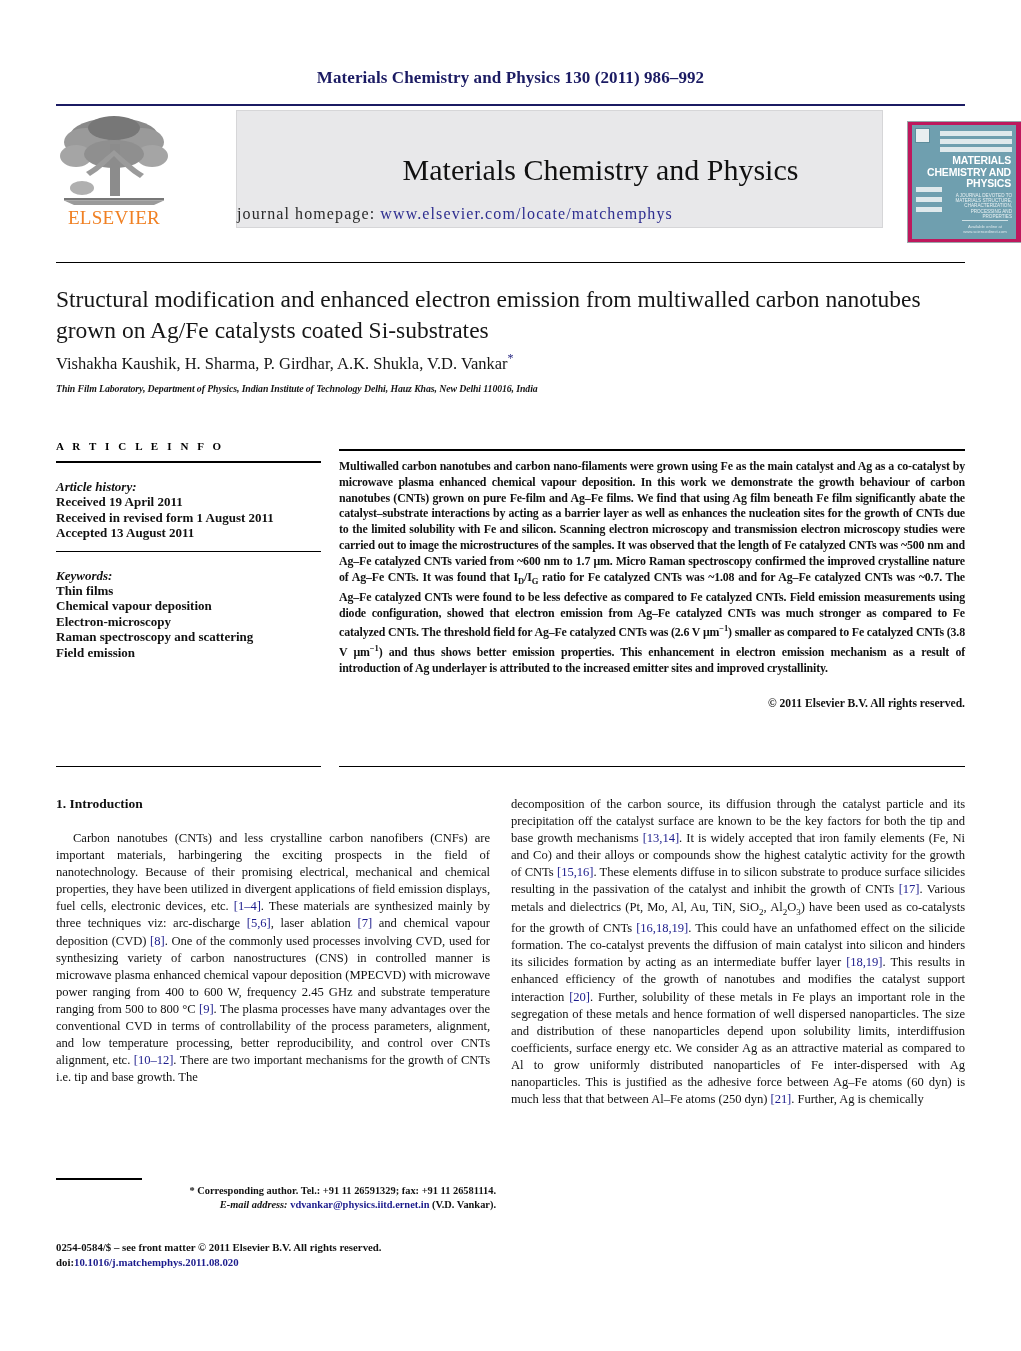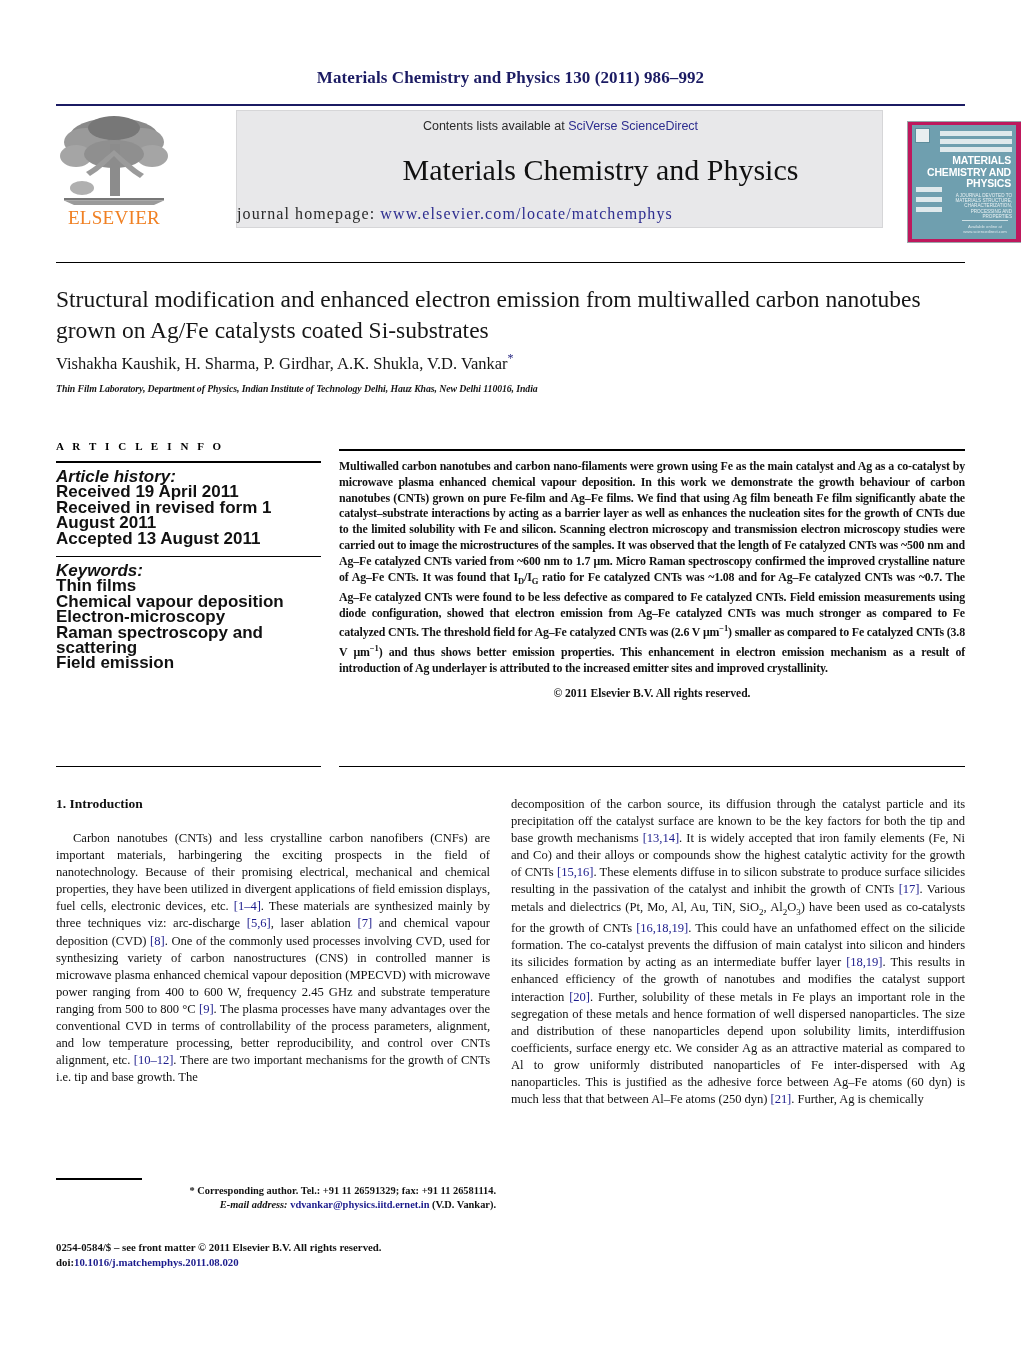--- a/index.html
+++ b/index.html
@@ -238,46 +238,46 @@
     height: 2px;
     background: #000;
     margin-top: 9px;
   }
   .hr-thin {
     height: 1px;
     background: #000;
     margin: 10px 0 0 0;
   }
   .info-block {
-    font-family: Liberation Sans, sans-serif;
-    font-size: 17px;
+    font-family: Liberation Serif, serif;
+    font-size: 13px;
     line-height: 15.4px;
     font-weight: bold;
     color: #111;
-    margin-top: 6px;
+    margin-top: 16px;
   }
   .info-block .lbl {
     font-style: italic;
   }
   .abs-body {
     font-family: "Liberation Serif", serif;
     font-size: 11.9px;
     line-height: 15.8px;
     text-align: justify;
     color: #111;
     margin-top: 8px;
     font-weight: bold;
     letter-spacing: -0.15px;
   }
   .abs-copy {
     font-family: "Liberation Serif", serif;
     font-size: 11.6px;
     font-weight: bold;
-    text-align: center;
-    margin-top: 10px;
+    text-align: right;
+    margin-top: 20px;
     color: #111;
   }
   .info-rule-bottom {
     position: absolute;
     left: 56px; top: 766px;
     width: 265px;
     height: 1px;
     background: #000;
   }
   .abs-rule-bottom {
@@ -378,23 +378,20 @@
           <path d="M58 40 C70 50 78 58 88 64 L84 68 C74 62 64 52 58 46 Z" fill="#9b9b9b"></path>
           <ellipse cx="26" cy="78" rx="12" ry="7" fill="#b0b0b0"></ellipse>
           <rect x="8" y="88" width="100" height="2.5" fill="#777777"></rect>
           <path d="M8 90.5 L18 95 L98 95 L108 90.5 Z" fill="#9a9a9a"></path>
         </g>
       </svg>
       <div class="elsevier-word">ELSEVIER</div>
     </div>
 
     <div class="journal-band">
-      <div class="contents-line">
-        <span>Contents lists available at </span><span class="sd">SciVerse ScienceDirect</span>
-      </div>
       <div class="journal-title">Materials Chemistry and Physics</div>
       <div class="homepage-line">
         <span>journal homepage: </span><span class="url">www.elsevier.com/locate/matchemphys</span>
       </div>
     </div>
 
     <div class="cover-thumb">
       <div class="cover-inner">
         <div class="cov-elsevier"></div>
         <div class="cov-bar" style="left:28px;top:6px;width:72px;"></div>

